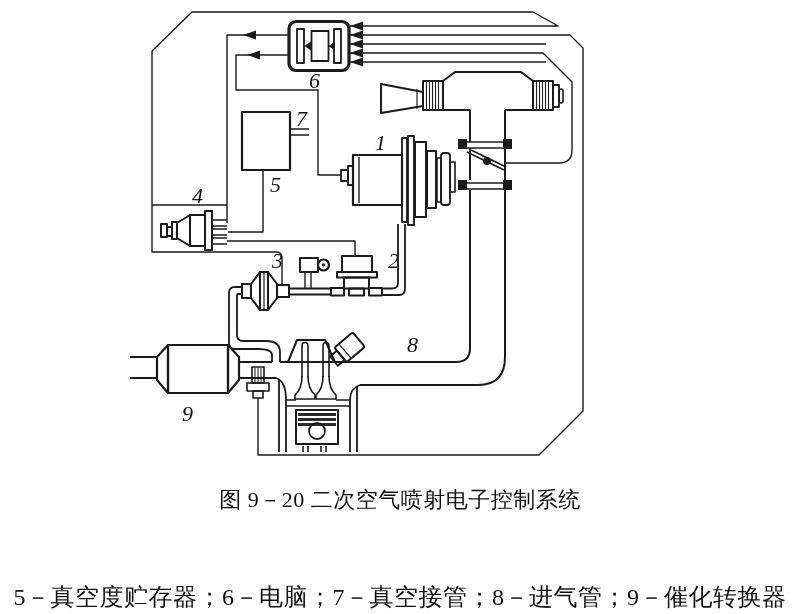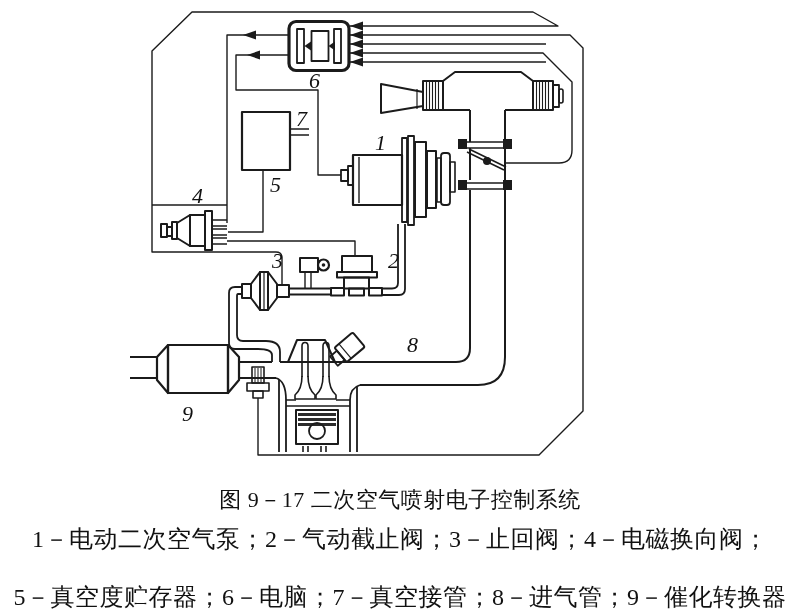--- a/index.html
+++ b/index.html
@@ -201,17 +201,16 @@
       <text class="callout" x="192" y="203">4</text>
       <text class="callout" x="270" y="192">5</text>
       <text class="callout" x="309" y="88">6</text>
       <text class="callout" x="296" y="126">7</text>
       <text class="callout" x="407" y="352">8</text>
       <text class="callout" x="182" y="421">9</text>
     </g>
   </g>
 </svg>
 
-<div class="cap cap-title">图 9－17 二次空气喷射电子控制系统</div>
-<div class="cap cap-legend1">1－电动二次空气泵；2－气动截止阀；3－止回阀；4－电磁换向阀；</div>
+<div class="cap cap-title">图 9－20 二次空气喷射电子控制系统</div>
 <div class="cap cap-legend2">5－真空度贮存器；6－电脑；7－真空接管；8－进气管；9－催化转换器</div>
 
 </div>
 
 </body></html>

